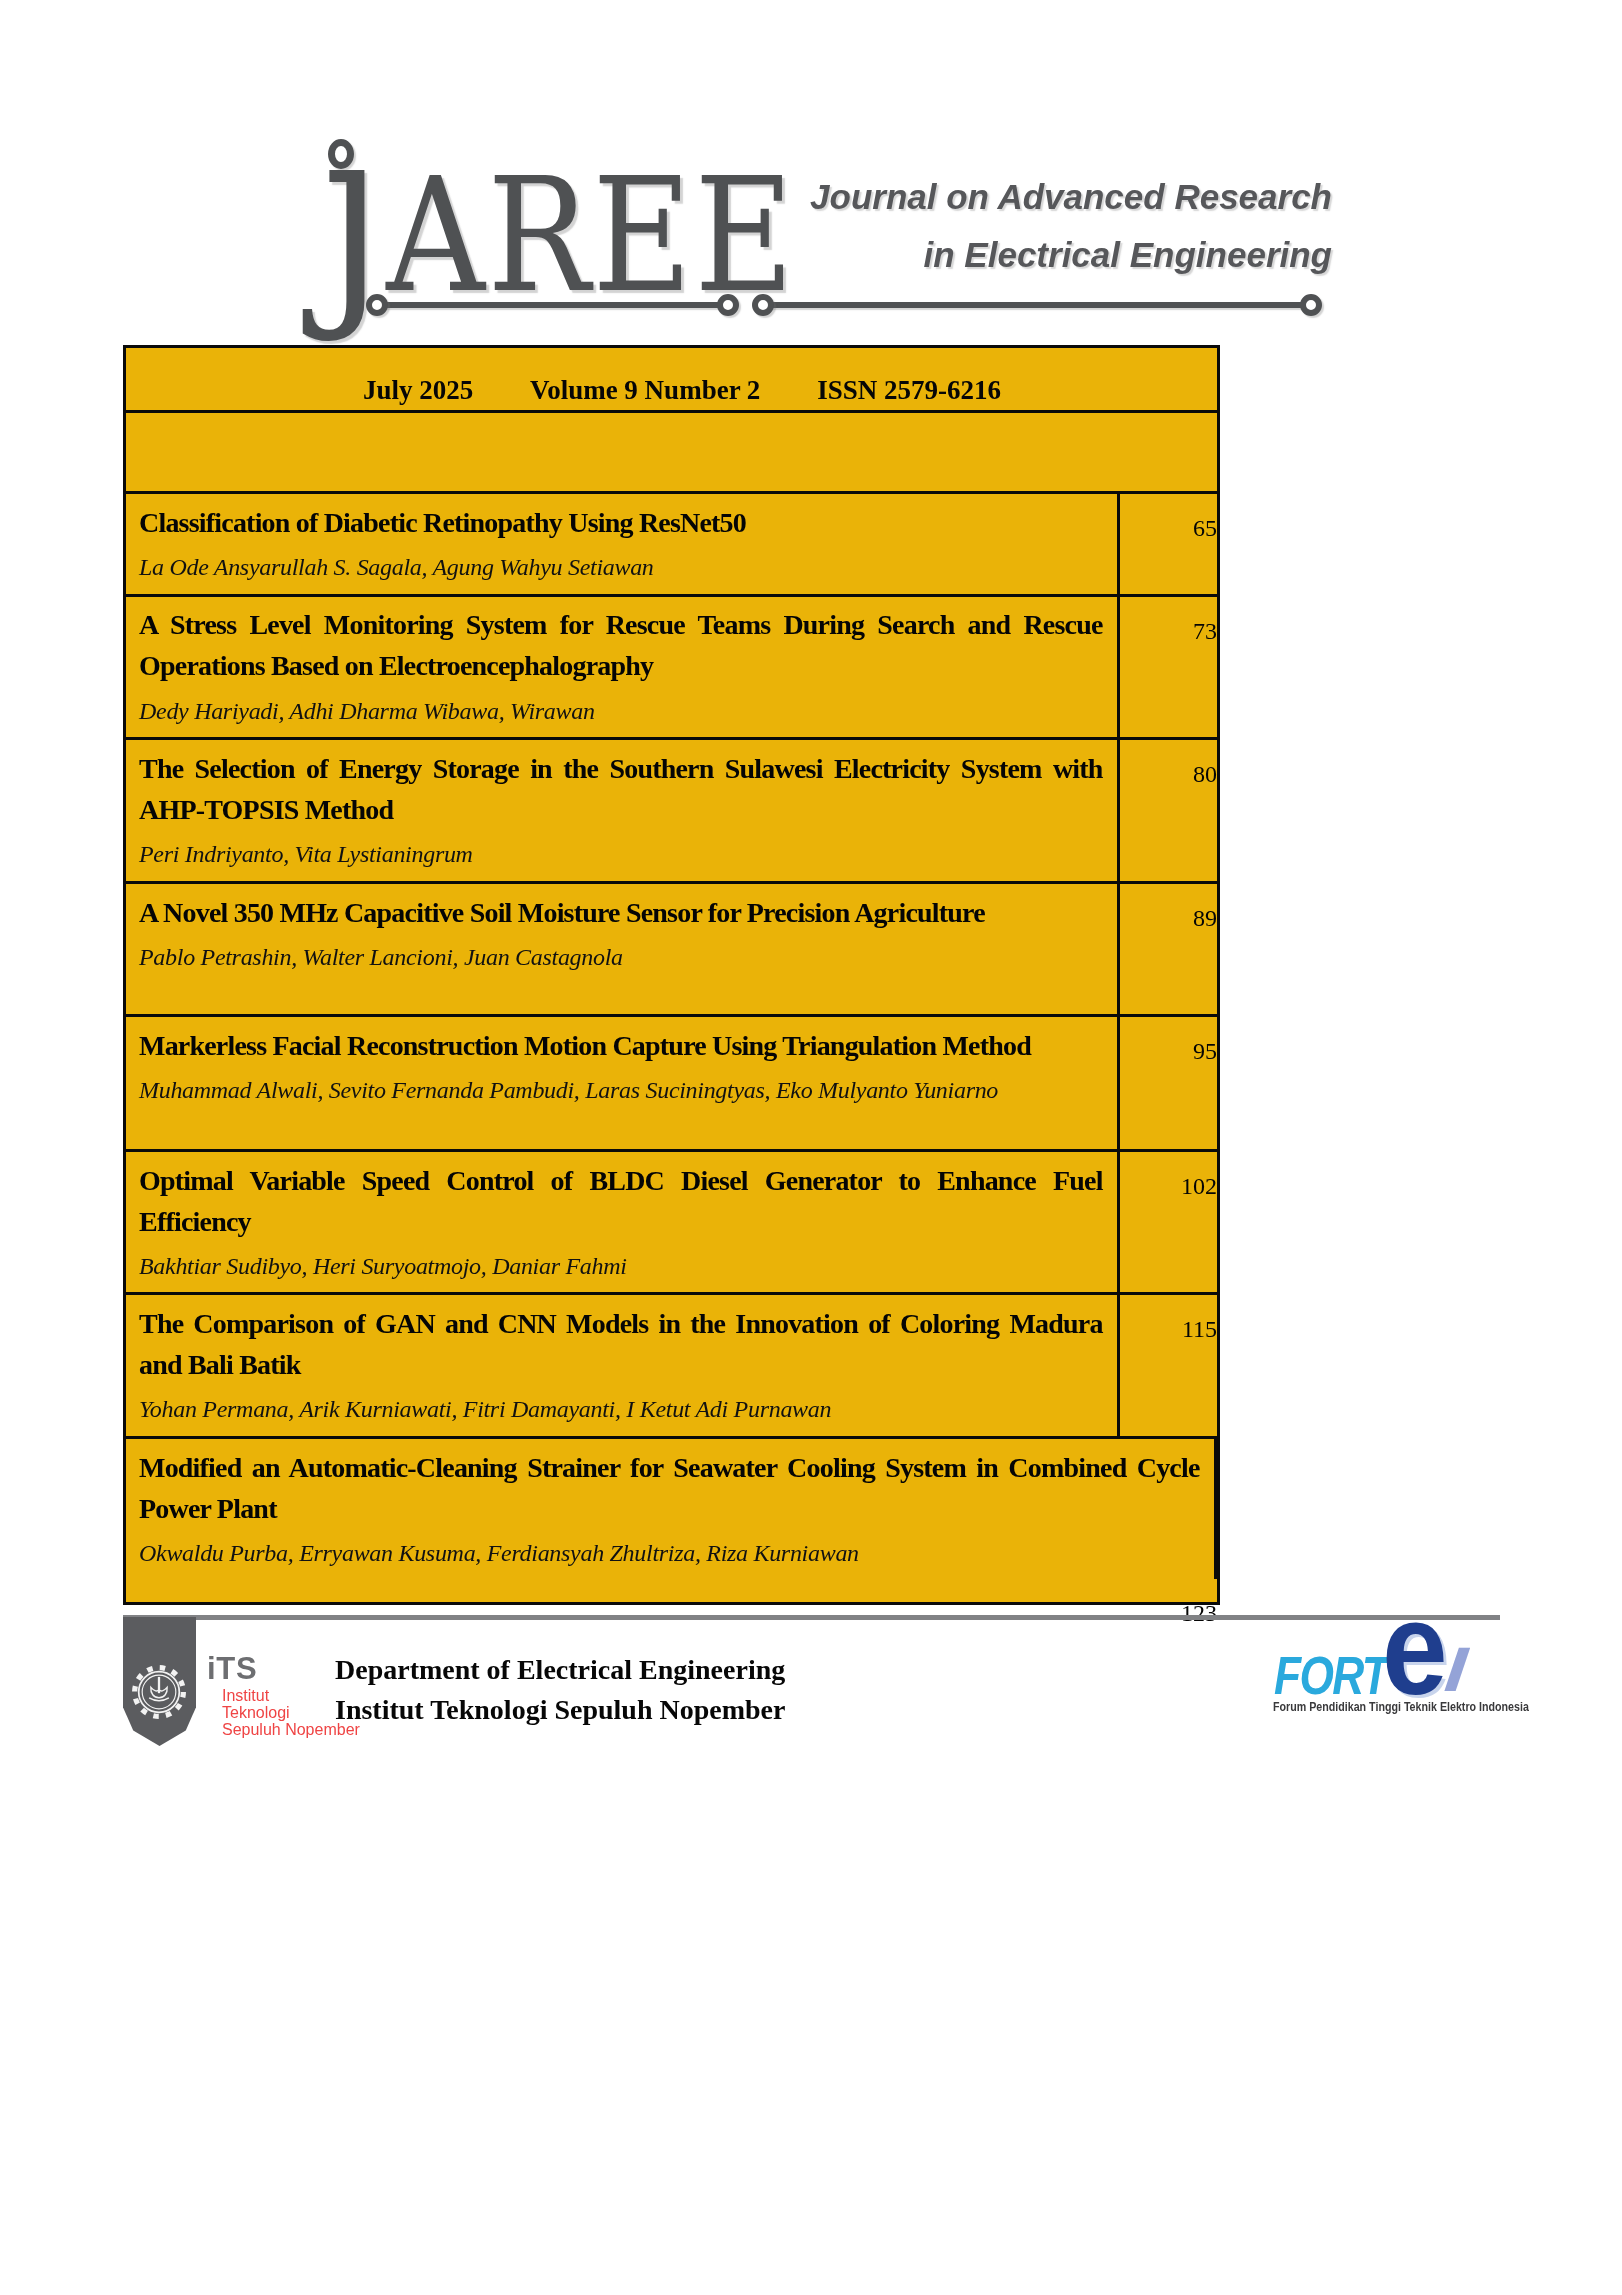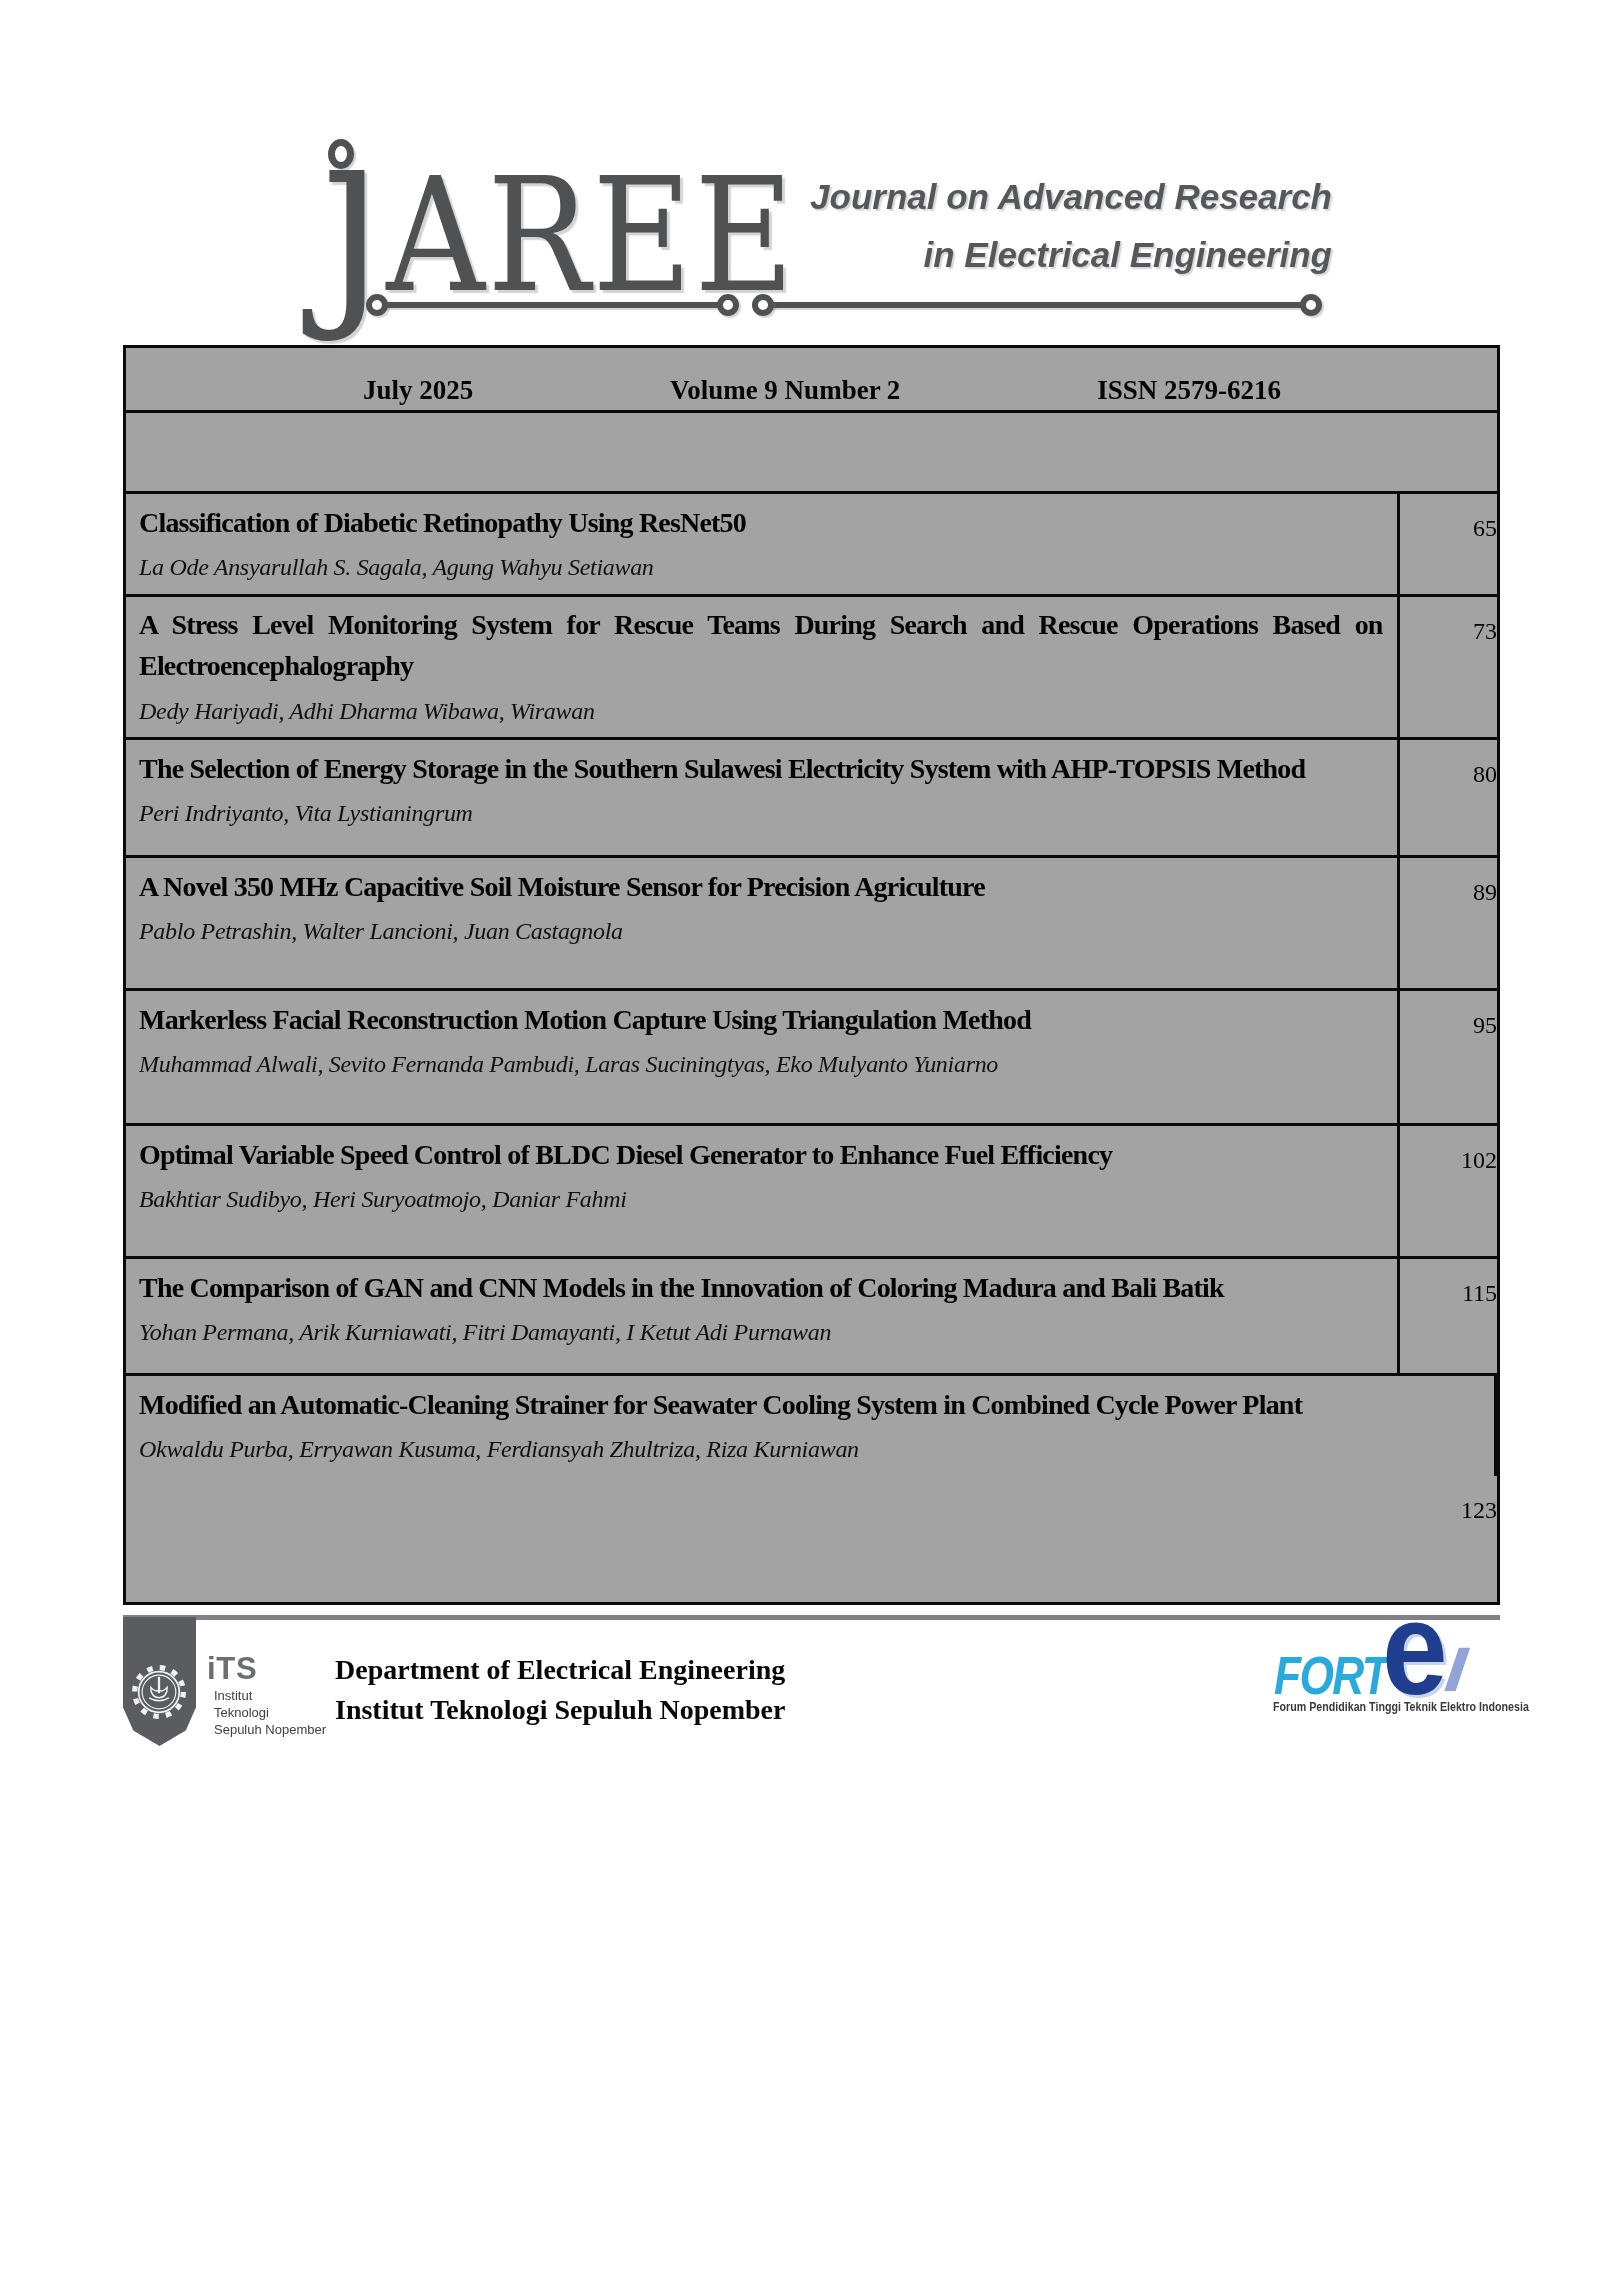--- a/index.html
+++ b/index.html
@@ -36,22 +36,22 @@
   .logo-bar.b2 { left:769px; width:537px; }
   .logo-tagline {
     position:absolute; left:753px; top:168px; width:579px; text-align:right;
     font-family:"Liberation Sans","DejaVu Sans",sans-serif;
     font-style:italic; font-weight:700; font-size:35px; line-height:58px;
     color:#56575a; text-shadow:2px 2px 1.3px rgba(120,120,120,0.30);
   }
 
   
   .toc-box {
-    position:absolute; left:123px; top:345px; width:1377px; height:1260px;
-    border:3.3px solid #0a0a0a; background:#a3a3a3;
+    position:absolute; left:123px; top:345px; width:1097px; height:1260px;
+    border:3.3px solid #0a0a0a; background:#eab308;
   }
   .toc-header {
     height:65px; border-bottom:3.9px solid #0a0a0a;
     display:flex; justify-content:space-between; align-items:flex-end;
     padding:0 216px 3.9px 237px;
     font-weight:700; font-size:27px; white-space:nowrap;
   }
   .toc-spacer { height:81px; border-bottom:3.9px solid #0a0a0a; }
 
   .toc-row { display:flex; border-bottom:3.9px solid #0a0a0a; }
@@ -86,23 +86,23 @@
     position:absolute; left:123px; top:1617px; width:73px; height:129px; background:#5b5c5f;
     clip-path:polygon(0 0,100% 0,100% 70%,86% 88%,50% 100%,14% 88%,0 70%);
   }
   .its-gear { position:absolute; left:130px; top:1663px; width:58px; height:58px; }
   .its-acronym {
     position:absolute; left:207px; top:1653px;
     font-family:"Liberation Sans","DejaVu Sans",sans-serif;
     font-weight:700; font-size:31px; line-height:31px; color:#6d6e71; letter-spacing:0.7px;
   }
   .its-name {
-    position:absolute; left:214px; top:1687px;
-    font-family:"Liberation Sans","DejaVu Sans",sans-serif;
-    font-size:13px; line-height:17px; color:#404040;
+    position:absolute; left:222px; top:1687px;
+    font-family:"Liberation Sans","DejaVu Sans",sans-serif;
+    font-size:16px; line-height:17px; color:#ef4444;
   }
   .dept {
     position:absolute; left:335px; top:1650px;
     font-weight:700; font-size:28px; line-height:40px; color:#070707;
   }
 
   .fortei-fort {
     position:absolute; left:1274px; top:1648px;
     font-family:"Liberation Sans","DejaVu Sans",sans-serif;
     font-style:italic; font-weight:700; font-size:54px; line-height:54px;

